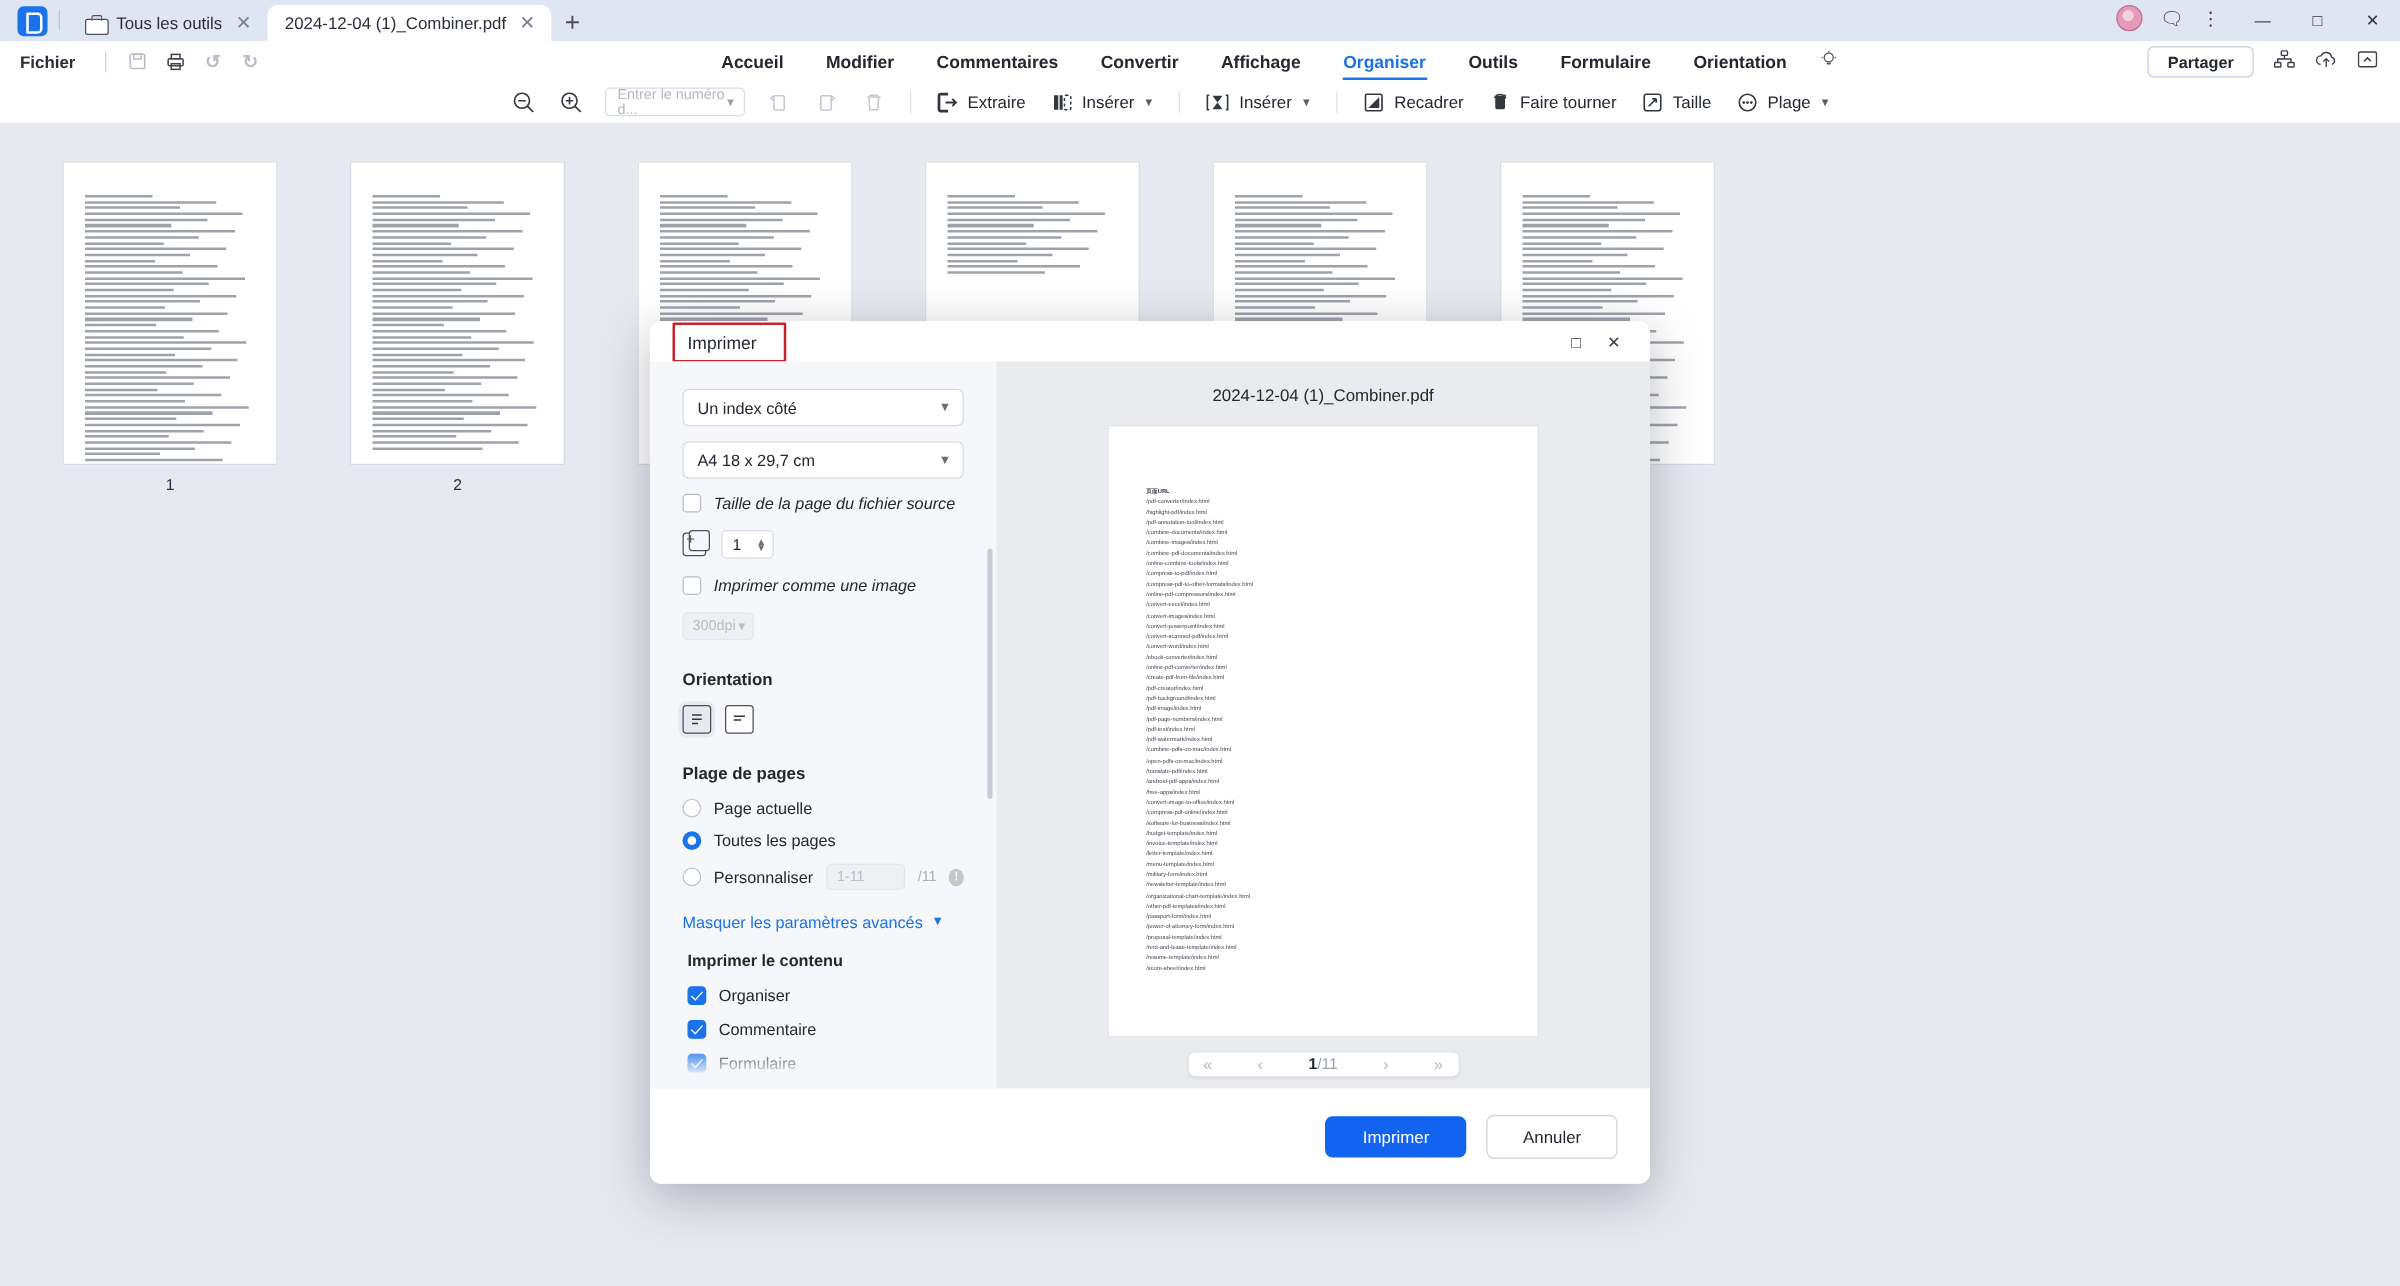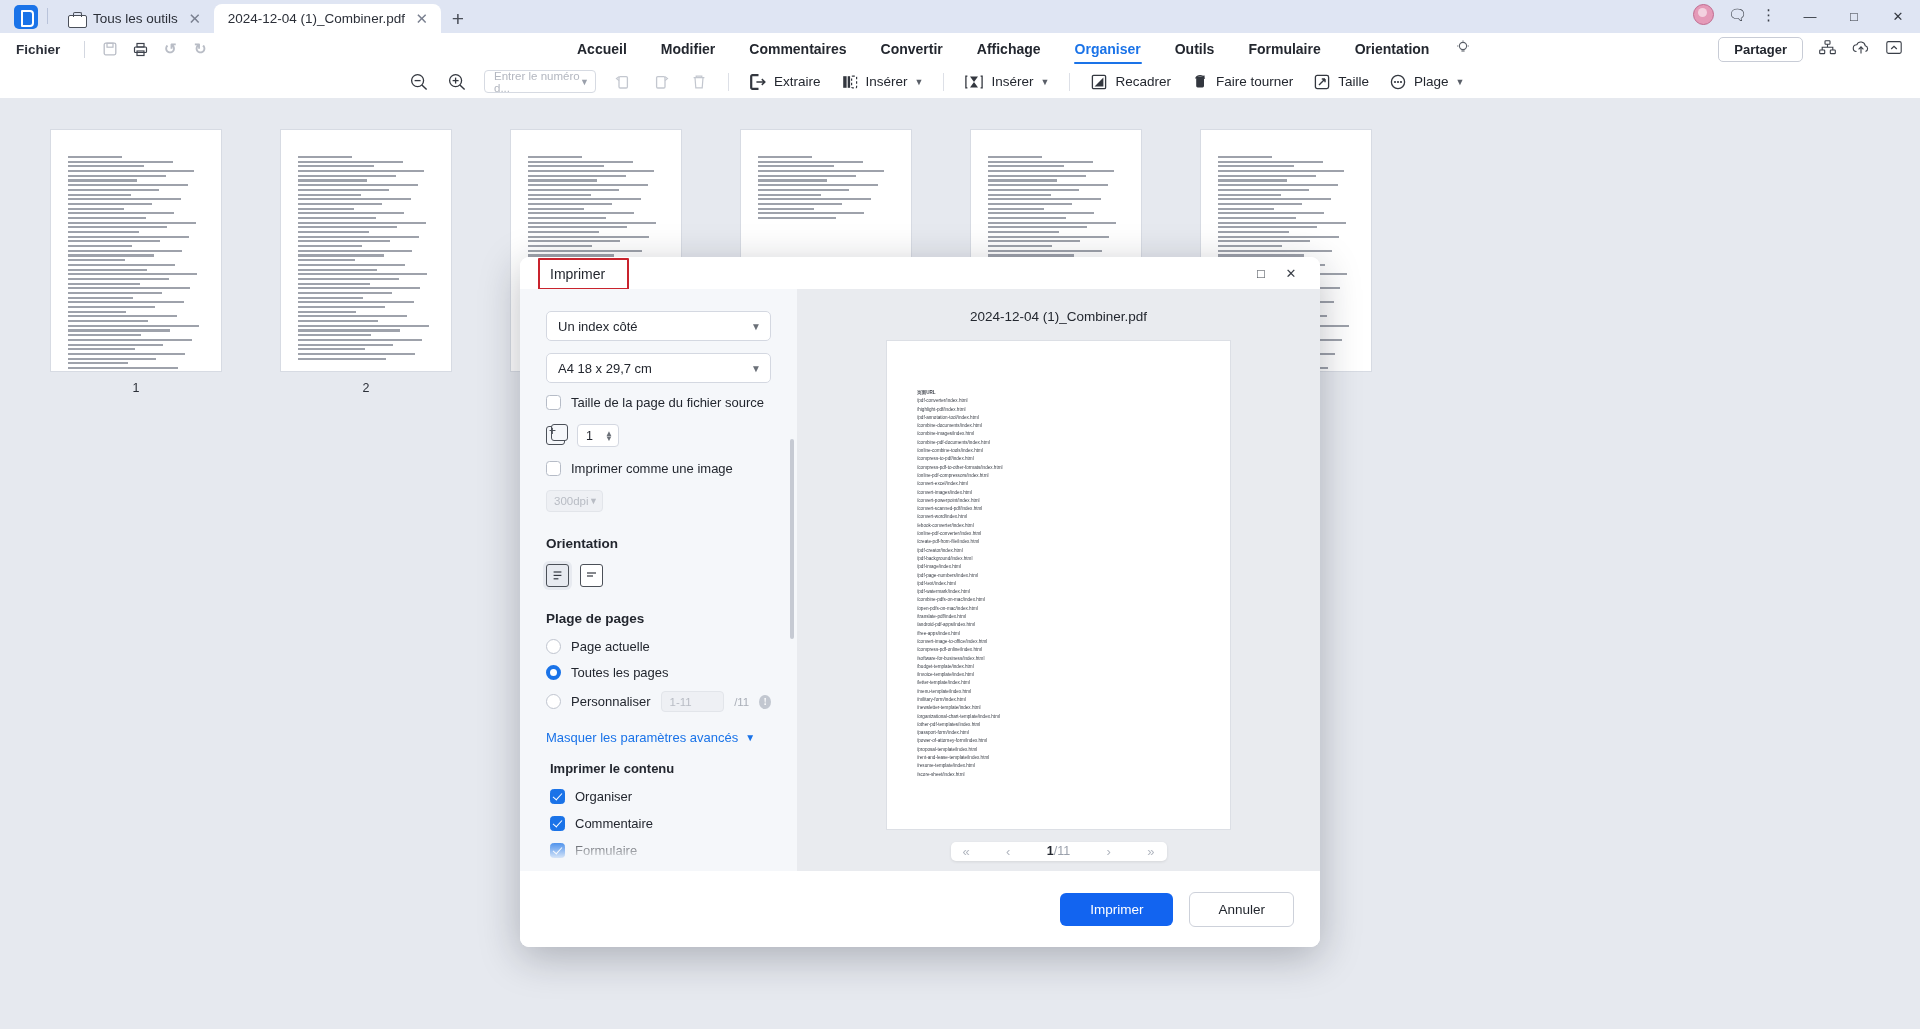--- a/index.html
+++ b/index.html
@@ -158,21 +158,21 @@
   .dlg-left {
     width: 277px; background: #f5f7fa; padding: 22px 26px 0 26px;
     overflow: hidden; flex: none; position: relative;
   }
   .sel {
     height: 30px; border: 1px solid #d4d8e1; border-radius: 5px; background: #fff;
     display: flex; align-items: center; padding: 0 9px 0 11px;
     font-size: 13px; color: #23272f; margin-bottom: 12px; cursor: pointer;
   }
   .sel .cv { margin-left: auto; color: #6b7078; font-size: 10px; }
-  .cbrow { display: flex; align-items: flex-end; gap: 10px; margin-bottom: 14px; font-size: 13px; color: #23272f; }
+  .cbrow { display: flex; align-items: flex-end; gap: 10px; margin-bottom: 14px; font-size: 13px; color: #23272f; font-style: italic; }
   .cbox {
     width: 15px; height: 15px; border: 1.4px solid #b6bcc7; border-radius: 3.5px;
     background: #fff; flex: none; cursor: pointer;
   }
   .cbox.checked {
     background: #1a73e8; border-color: #1a73e8; position: relative;
   }
   .cbox.checked::after {
     content: ""; position: absolute; left: 4.3px; top: 1.4px; width: 4px; height: 8px;
     border: solid #fff; border-width: 0 1.9px 1.9px 0; transform: rotate(42deg);

